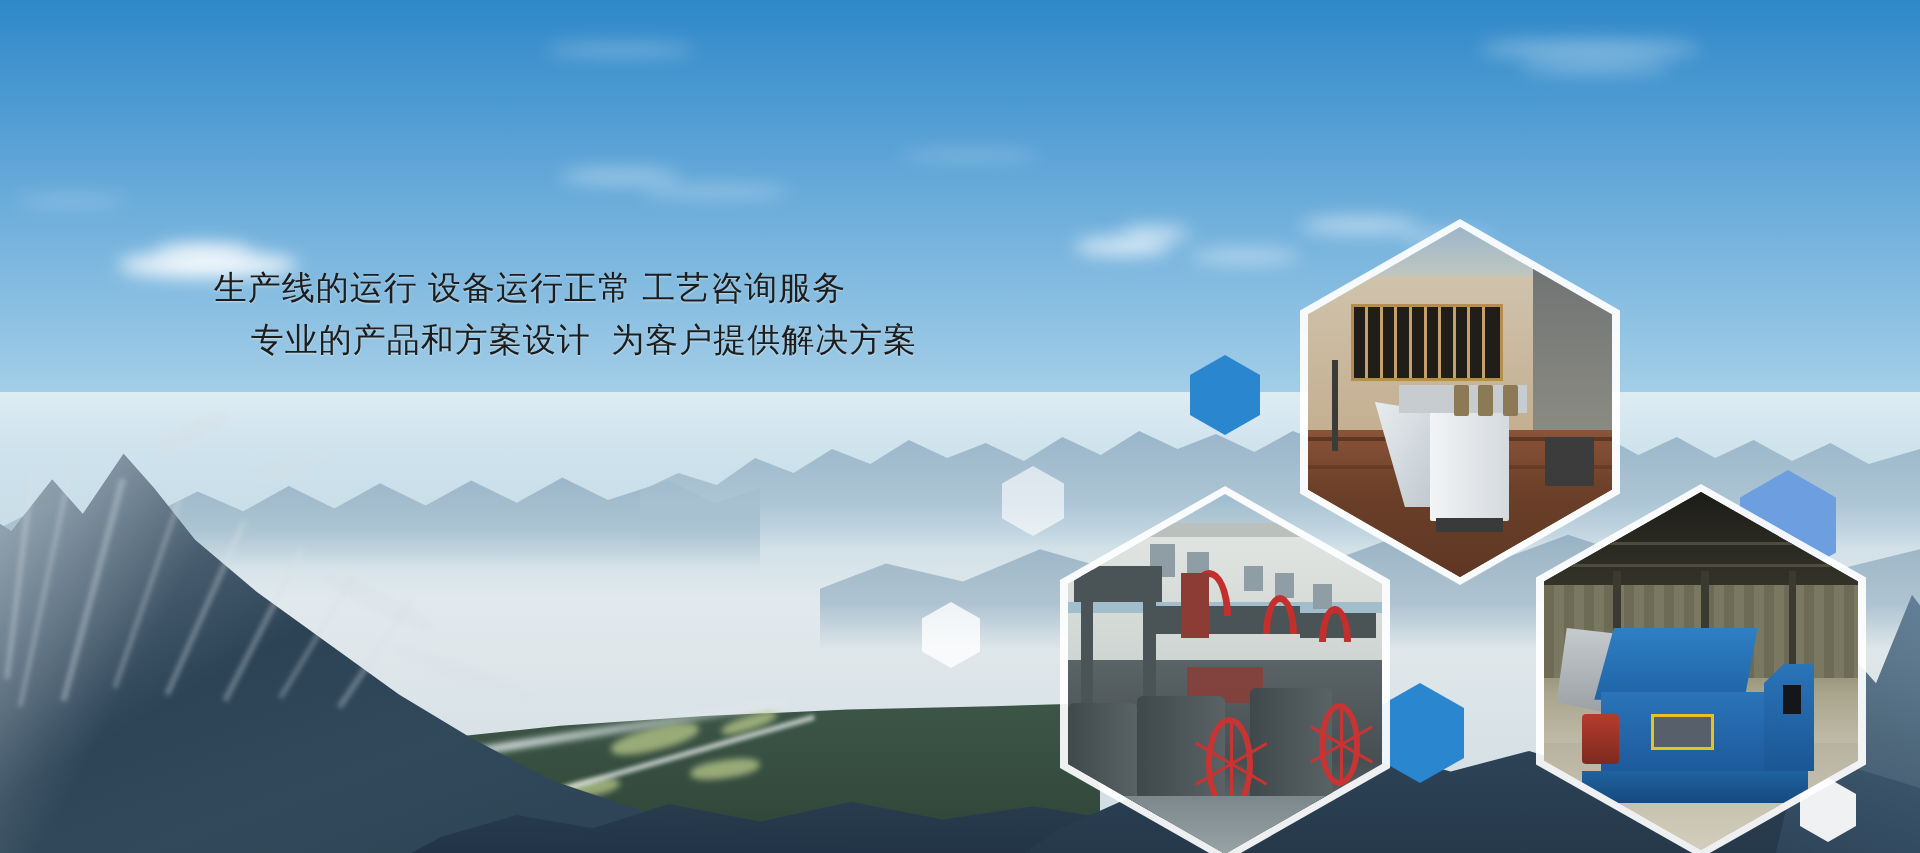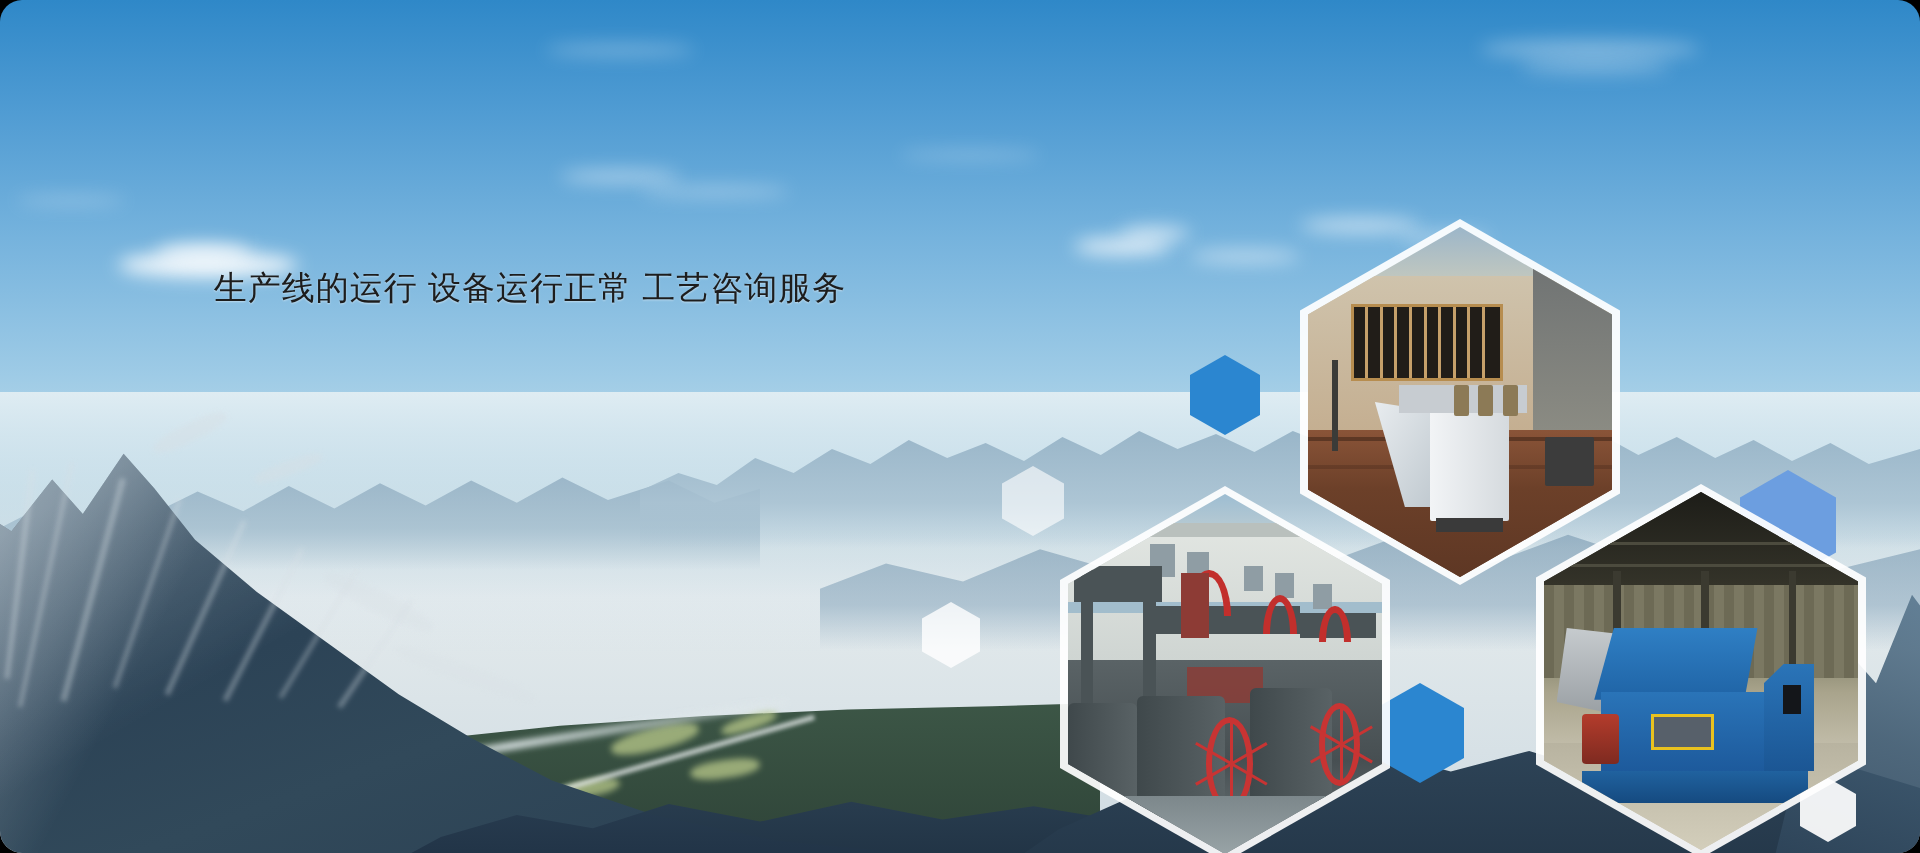--- a/index.html
+++ b/index.html
@@ -3,21 +3,20 @@
 <meta charset="utf-8">
 <title>Banner</title>
 <style>
   html,body{margin:0;padding:0;background:#000;}
   *{box-sizing:border-box;}
   .stage{
     position:relative;
     width:1920px;height:853px;
     overflow:hidden;
     font-family:"Liberation Sans","DejaVu Sans",sans-serif;
-    border-radius:22px;
   }
 
   
   .sky{
     position:absolute;inset:0;
     background:
       linear-gradient(to bottom,
         #2f88c8 0%,
         #4d9ad2 12%,
         #76b3dd 28%,
@@ -276,20 +275,21 @@
   <div class="streak s10"></div>
   <div class="streak s11"></div>
   <div class="streak s12"></div>
 
   <div class="mtn-fore2"></div>
   <div class="mtn-fore"></div>
   <div class="mtn-right-edge"></div>
 
   <div class="headline">
     <div class="line1">生产线的运行 设备运行正常 工艺咨询服务</div>
+    <div class="line2">专业的产品和方案设计  为客户提供解决方案</div>
   </div>
 
   <div class="hex hex-white-a" style="left:1002px;top:466px;width:62px;height:70px;"></div>
   <div class="hex hex-white-b" style="left:922px;top:602px;width:58px;height:66px;"></div>
   <div class="hex hex-blue" style="left:1190px;top:355px;width:70px;height:80px;"></div>
   <div class="hex hex-lightblue" style="left:1740px;top:470px;width:96px;height:110px;"></div>
   <div class="hex hex-blue" style="left:1376px;top:683px;width:88px;height:100px;"></div>
   <div class="hex hex-white-c" style="left:1800px;top:778px;width:56px;height:64px;"></div>
 
   <div class="hex-photo" style="left:1300px;top:219px;width:320px;height:366px;">

